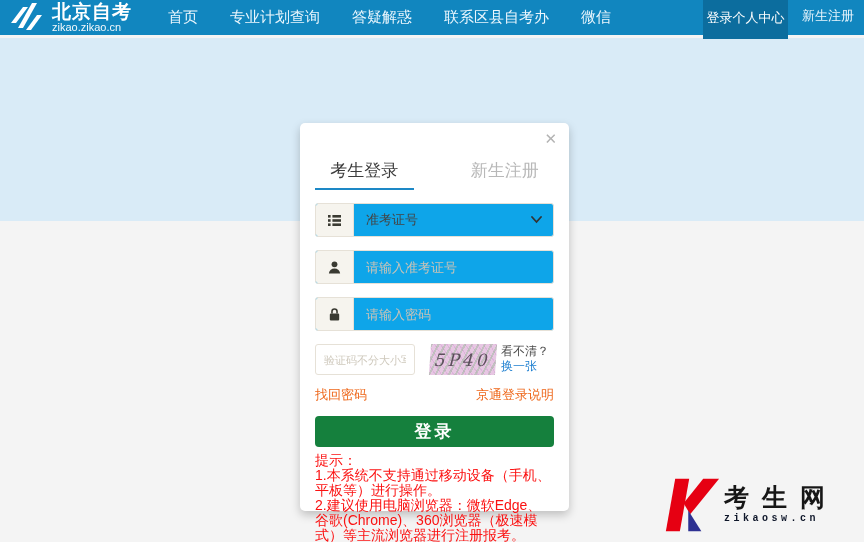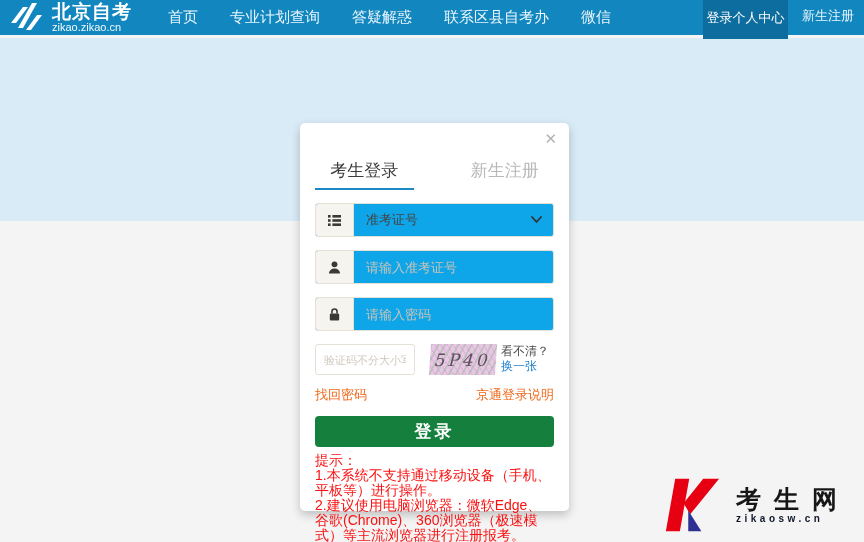--- a/index.html
+++ b/index.html
@@ -105,21 +105,21 @@
   }
 
   .tips { margin-top:6px; color:#fb1111; font-size:14px; line-height:15px; }
 
   
   .watermark {
     position:absolute; right:10px; bottom:8px; width:190px; height:58px;
     display:flex; align-items:center; z-index:3;
   }
   .wm-k { width:56px; height:54px; flex:none; }
-  .wm-text { margin-left:16px; }
+  .wm-text { margin-left:4px;font-family:Liberation Mono, monospace; }
   .wm-cn {
     font-size:25px; font-weight:bold; color:#161616; letter-spacing:13px;
     white-space:nowrap; line-height:1.1;
   }
   .wm-en {
     font-size:10px; font-weight:bold; color:#0f172a; letter-spacing:3.5px;
     white-space:nowrap;
   }
 </style>
 </head>

